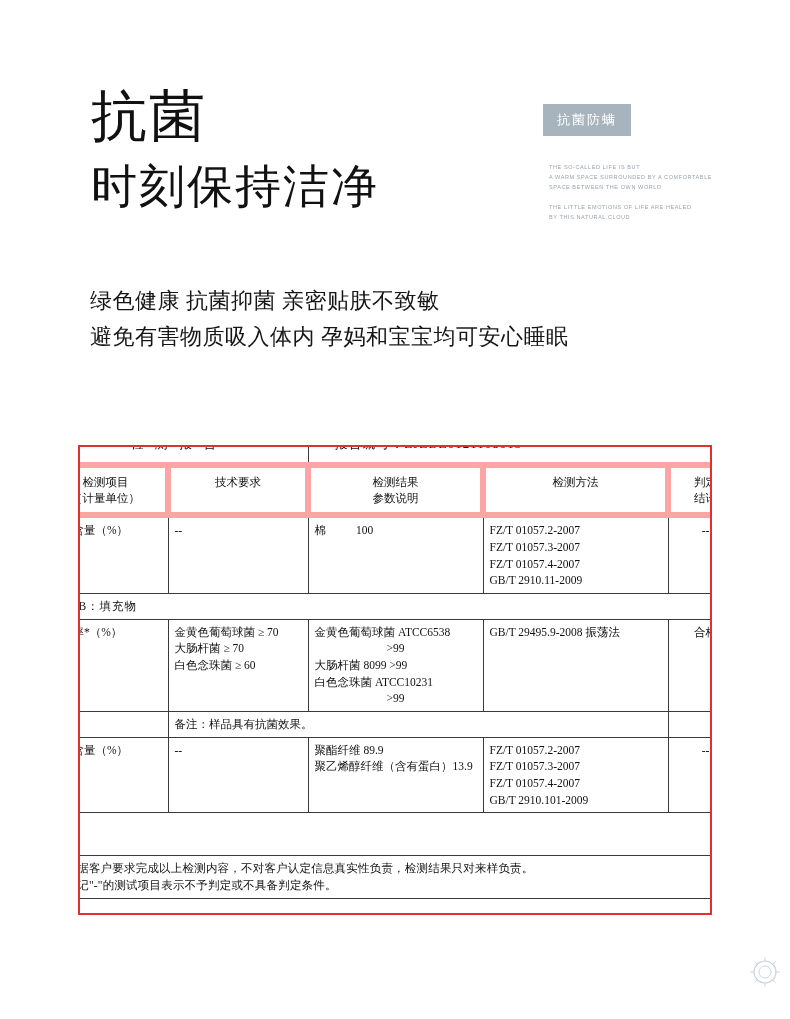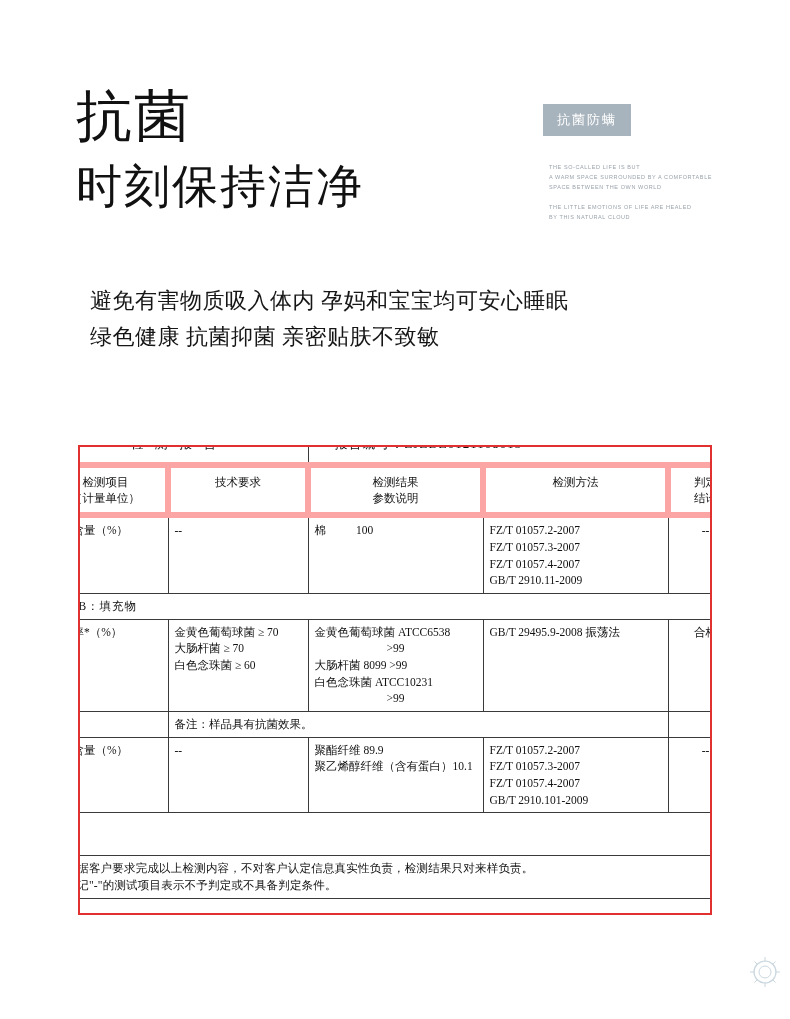--- a/index.html
+++ b/index.html
@@ -12,21 +12,21 @@
     background: #ffffff;
     font-family: "Liberation Sans", sans-serif;
     color: #1a1a1a;
     position: relative;
     overflow: hidden;
   }
 
   
   .header {
     position: absolute;
-    left: 76px;
+    left: 91px;
     top: 88px;
     width: 620px;
   }
   .title-line1 {
     display: flex;
     align-items: baseline;
     gap: 14px;
     line-height: 1;
   }
   .title-cn-big {
@@ -195,22 +195,22 @@
 <div class="micro-text">
   <p>THE SO-CALLED LIFE IS BUT</p>
   <p>A WARM SPACE SURROUNDED BY A COMFORTABLE</p>
   <p>SPACE BETWEEN THE OWN WORLD</p>
   <div class="gap"></div>
   <p>THE LITTLE EMOTIONS OF LIFE ARE HEALED</p>
   <p>BY THIS NATURAL CLOUD</p>
 </div>
 
 <div class="sub">
+  <div>绿色健康 抗菌抑菌 亲密贴肤不致敏</div>
   <div>避免有害物质吸入体内 孕妈和宝宝均可安心睡眠</div>
-  <div>绿色健康 抗菌抑菌 亲密贴肤不致敏</div>
 </div>
 
 <div class="report">
   <div class="report-inner">
     <table class="rpt">
       <colgroup>
         <col style="width:125px">
         <col style="width:140px">
         <col style="width:175px">
         <col style="width:185px">
@@ -286,21 +286,21 @@
         <td class="nb" style="border-top:none"></td>
         <td colspan="3">备注：样品具有抗菌效果。</td>
         <td></td>
       </tr>
 
       <tr>
         <td>纤维含量（%）</td>
         <td>--</td>
         <td>
           <div>聚酯纤维        89.9</div>
-          <div>聚乙烯醇纤维（含有蛋白）10.1</div>
+          <div>聚乙烯醇纤维（含有蛋白）13.9</div>
         </td>
         <td>
           <div>FZ/T 01057.2-2007</div>
           <div>FZ/T 01057.3-2007</div>
           <div>FZ/T 01057.4-2007</div>
           <div>GB/T 2910.101-2009</div>
         </td>
         <td class="c">--</td>
       </tr>
 

